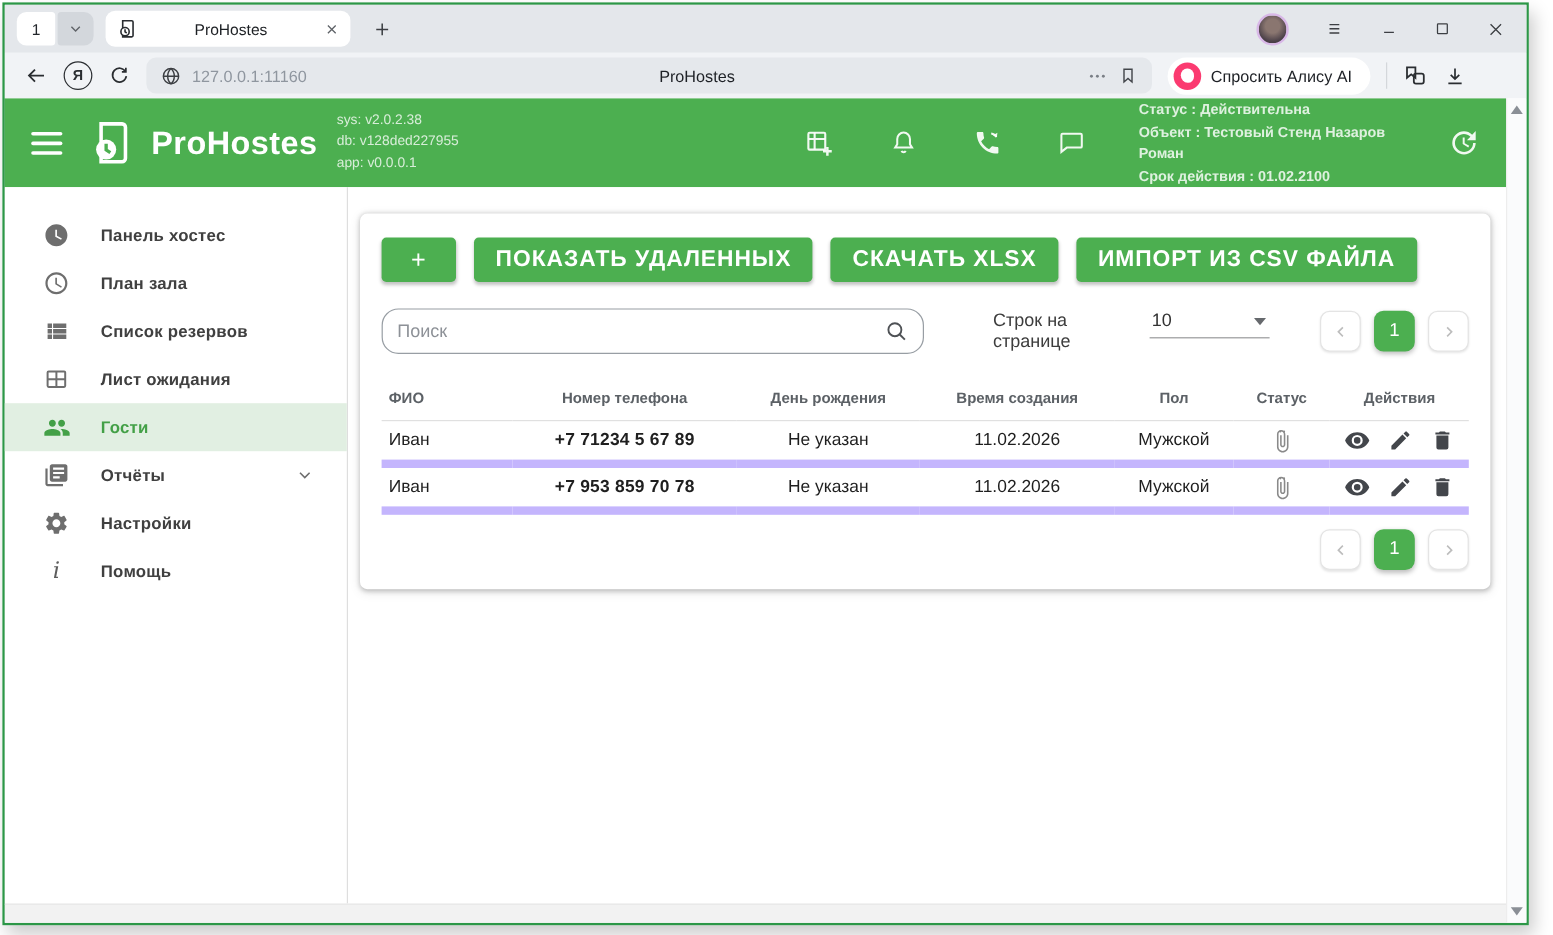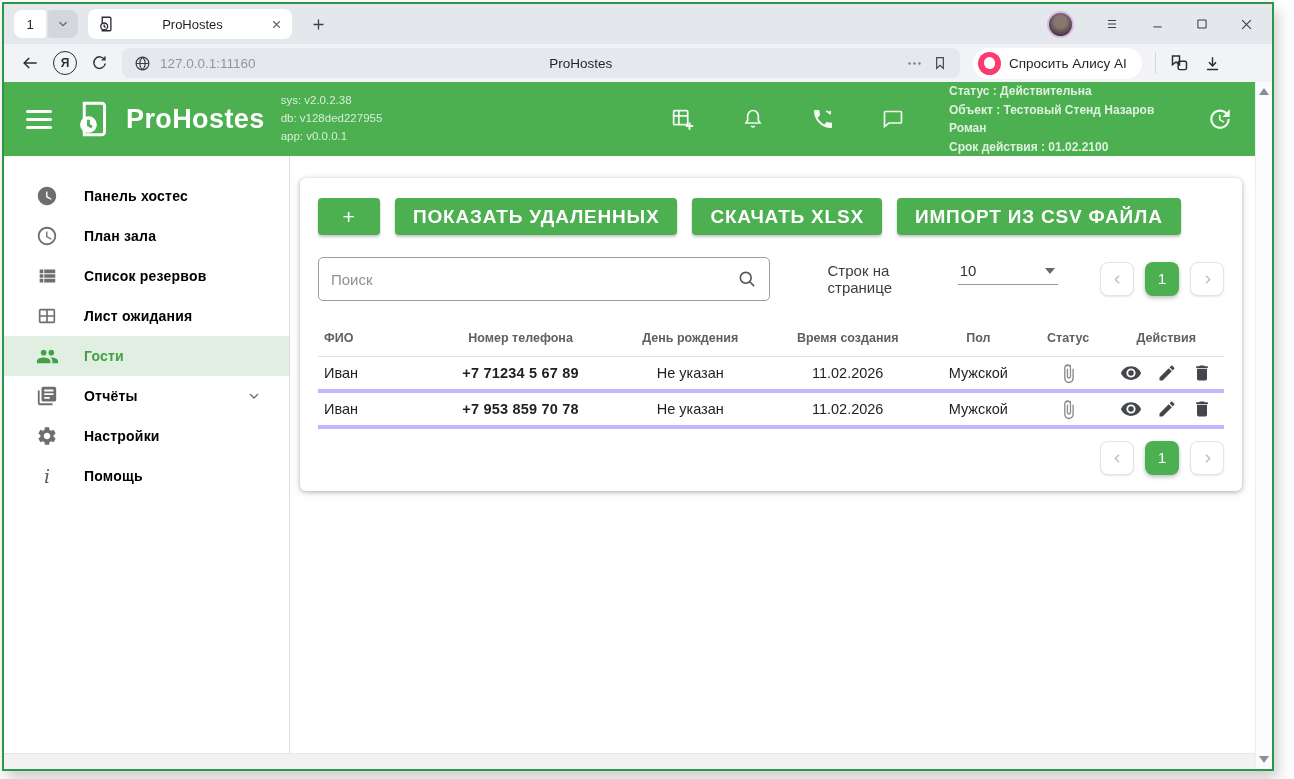--- a/index.html
+++ b/index.html
@@ -69,38 +69,38 @@
   .hdr-icons { display:flex; gap:46px; margin-left:auto; margin-right:44px; }
   .hdr-icons .iconbtn { color:rgba(255,255,255,.92); }
   .hdr-status { font-size:12px; line-height:1.55; color:rgba(255,255,255,.82); width:232px;font-weight:bold; }
   .hdr-update { margin-left:26px; color:rgba(255,255,255,.92); }
 
   
   .content { flex:1; display:flex; min-height:0; background:#fff; }
   .sidebar { flex:0 0 286px; border-right:1px solid #dedede; padding-top:20px; }
   .side-item { height:40px; display:flex; align-items:center; padding-left:31px; cursor:pointer; }
   .sicon { width:24px; display:flex; justify-content:center; color:#6e6e6e; }
-  .side-label { margin-left:25px; font-size:14px; font-weight:bold; color:#000000; letter-spacing:.2px; }
+  .side-label { margin-left:25px; font-size:14px; font-weight:bold; color:#404040; letter-spacing:.2px; }
   .side-item.active { background:#e1efe2; }
   .side-item.active .sicon, .side-item.active .side-label { color:#43a047; }
   .side-chev { margin-left:auto; margin-right:27px; color:#6e6e6e; }
   .help-glyph { font-family:"DejaVu Serif",serif; font-style:italic; font-size:19px; color:#5d5d5d; }
 
   .main { flex:1; padding:22px 13px 0 10px; min-width:0; }
   .card { background:#fff; border-radius:6px; padding:20px 18px 12px;
     box-shadow:0 1px 4px rgba(0,0,0,.24), 0 2px 10px rgba(0,0,0,.10); }
 
   .btnrow { display:flex; gap:15px; }
   .gbtn { background:#4caf50; color:#fff; border:none; border-radius:4px; height:37px; padding:0 18px;
     font-size:19px; font-weight:bold; letter-spacing:.8px; cursor:pointer; font-family:inherit;
     box-shadow:0 2px 3px rgba(0,0,0,.24); }
   .gbtn.add { width:62px; font-size:21px; font-weight:normal; padding:0; line-height:1; }
 
   .searchrow { display:flex; align-items:center; margin-top:22px; }
-  .search { width:492px; height:44px; border:1px solid #989ea4; border-radius:5px; display:flex;
+  .search { width:492px; height:38px; border:1px solid #989ea4; border-radius:14px; display:flex;
     align-items:center; padding:0 12px; }
   .search input { flex:1; border:none; outline:none; background:none; font-size:15px; color:#333;
     font-family:inherit; }
   .search input::placeholder { color:#8d9197; }
   .search-ic { color:#4f5256; }
   .rpp { margin-left:58px; display:flex; align-items:flex-start; gap:12px; font-size:15px; color:#3d3d3d; }
   .rpp-select { width:110px; border-bottom:1px solid #98999b; display:flex; align-items:center;
     justify-content:space-between; padding:0 3px 5px 2px; font-size:15px; color:#333; cursor:pointer; }
   .caret { width:0; height:0; border-left:5px solid transparent; border-right:5px solid transparent;
     border-top:6px solid #66696d; }
@@ -109,21 +109,21 @@
   .pbtn { width:34px; height:34px; border-radius:8px; border:1px solid #e4e4e4; background:#fff;
     color:#bdbdbd; display:flex; align-items:center; justify-content:center; cursor:pointer;
     box-shadow:0 1px 2px rgba(0,0,0,.10); }
   .pbtn.current { background:#4caf50; border:none; color:#fff; font-size:15.5px;
     box-shadow:0 2px 4px rgba(0,0,0,.26); }
 
   table { width:100%; border-collapse:collapse; margin-top:20px; }
   th { font-size:12.5px; font-weight:bold; color:#5c6166; padding:10px 6px 11px; text-align:center;
     border-bottom:1px solid #e0e0e0; }
   td { font-size:14.5px; color:#1f1f1f; padding:5px 6px; text-align:center; height:34px;
-    border-bottom:4px solid #c4b5fd; }
+    border-bottom:7px solid #c4b5fd; }
   .col-l { text-align:left;margin-left:48px; }
   .phone { font-weight:bold; letter-spacing:.2px; }
   .rowicons { display:flex; gap:15px; justify-content:center; align-items:center; color:#6e6e6e; }
   .clip { color:#8a8a8a; display:flex; justify-content:center; }
   .bottom-pager { display:flex; justify-content:flex-end; margin-top:12px; padding-bottom:4px; }
 </style>
 </head>
 <body>
 
 <div class="window">

